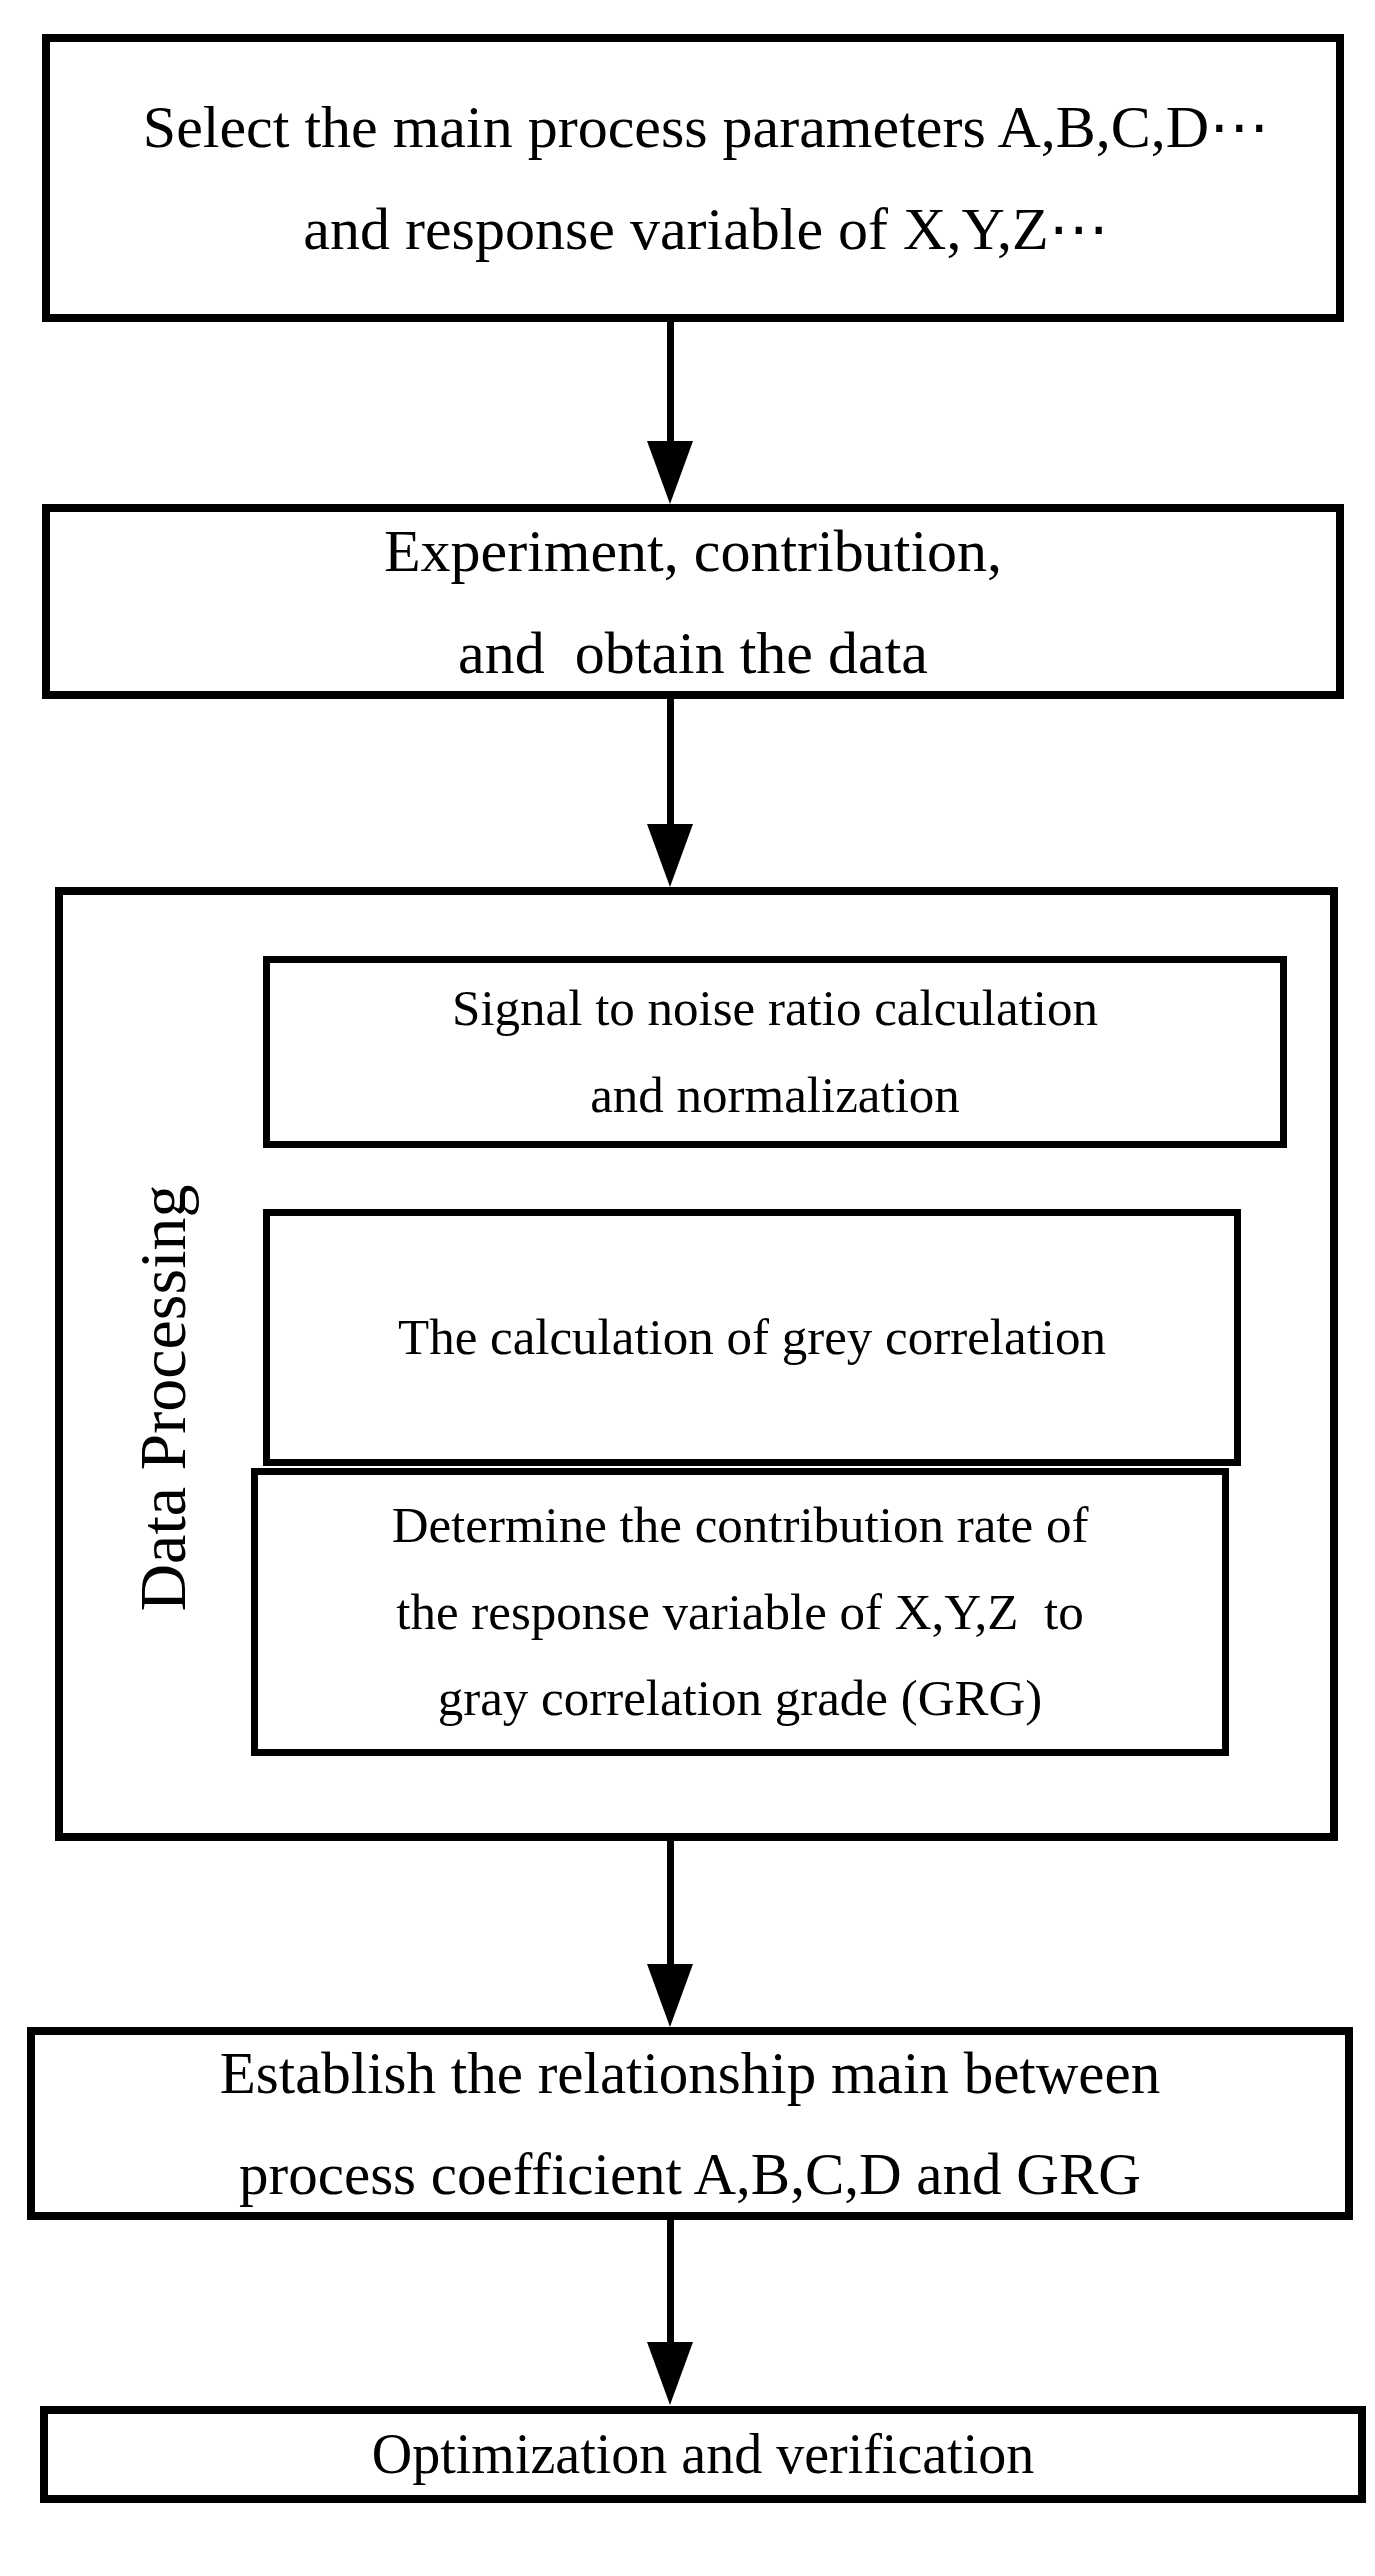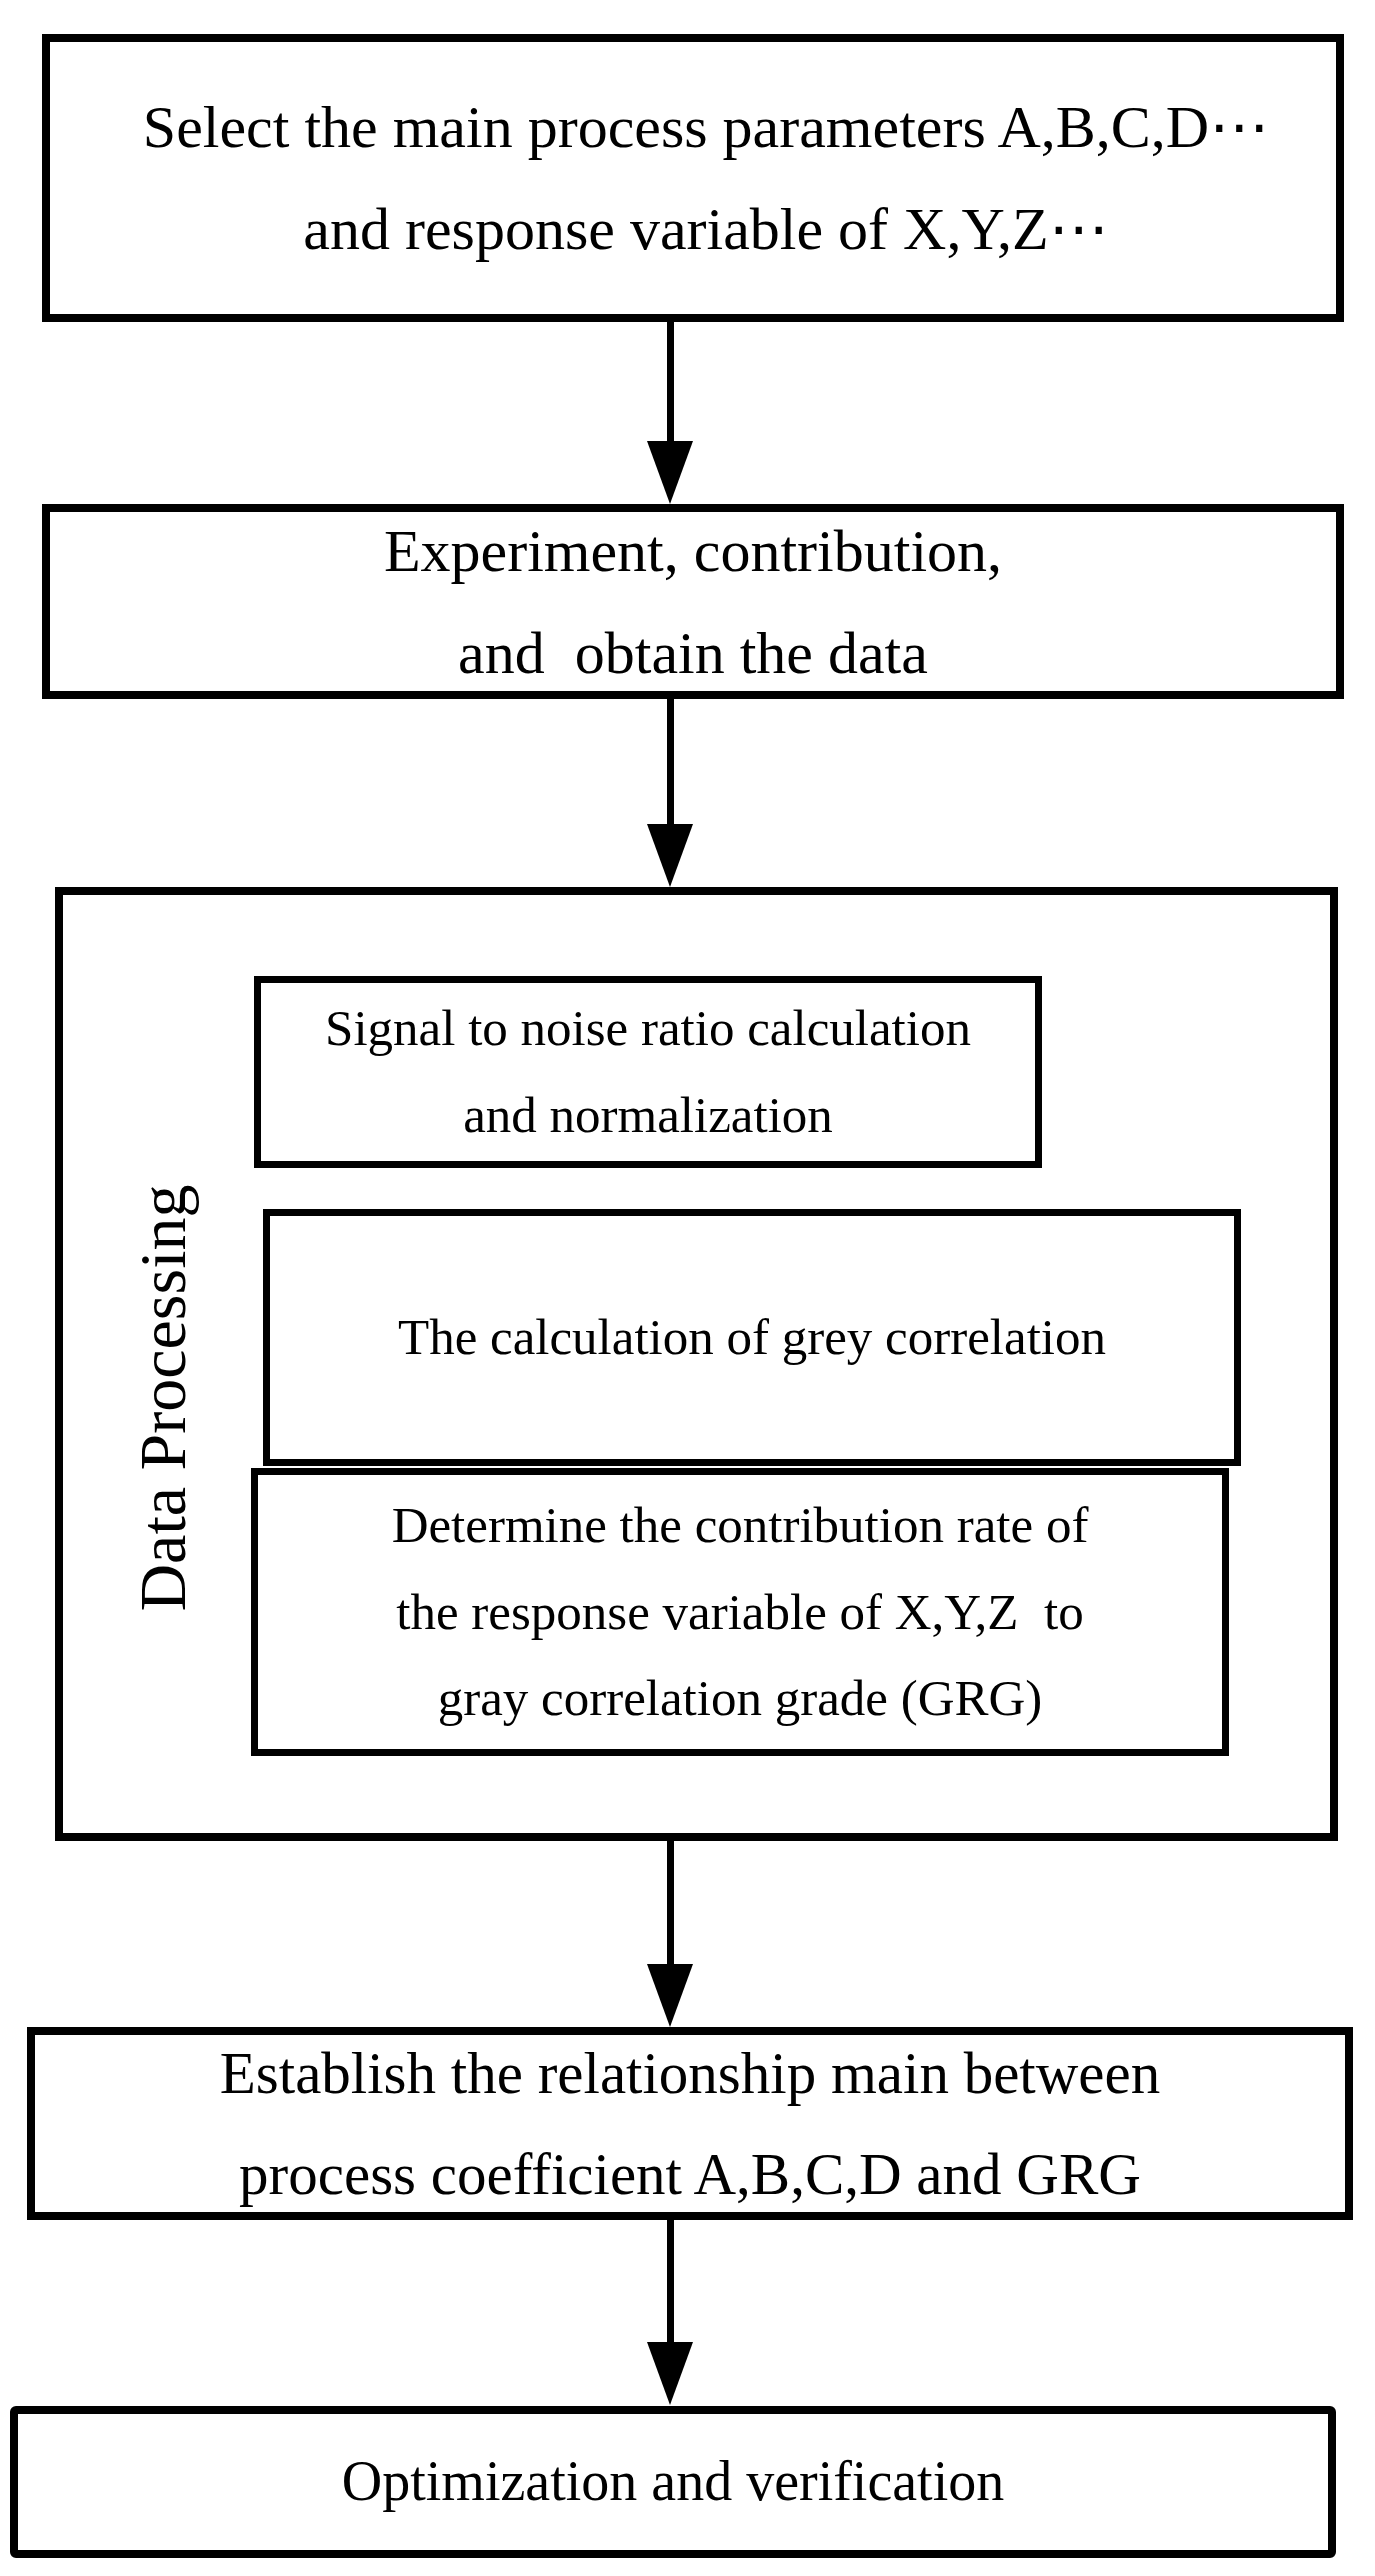--- a/index.html
+++ b/index.html
@@ -84,27 +84,27 @@
     border-right: 23px solid transparent;
     border-top: 63px solid #000000;
   }
 
   
   #box1   { left: 42px;  top: 34px;   width: 1302px; height: 288px; padding-left: 26px;  }
   #arrow1 { left: 647px; top: 322px;  height: 182px; }
   #box2   { left: 42px;  top: 504px;  width: 1302px; height: 195px;  }
   #arrow2 { left: 647px; top: 699px;  height: 188px; }
   #bigbox { left: 55px;  top: 887px; width: 1283px; height: 954px; }
-  #inner1 { left: 191px; top: 61px;   width: 788px; height: 192px; margin-top: 20px;  }
+  #inner1 { left: 200px; top: 61px;   width: 1024px; height: 192px;  }
   #inner2 { left: 200px; top: 314px;  width: 978px; height: 257px;  }
   #inner3 { left: 188px; top: 573px;  width: 978px; height: 288px;  }
   #arrow3 { left: 647px; top: 1841px; height: 186px; }
   #box4   { left: 27px;  top: 2027px; width: 1326px; height: 193px;  }
   #arrow4 { left: 647px; top: 2220px; height: 185px; }
-  #box5   { left: 10px;  top: 2406px; width: 1326px; height: 152px; border-radius: 6px;  }
+  #box5   { left: 40px;  top: 2406px; width: 1326px; height: 97px;  }
 </style>
 </head>
 <body>
 
 <div class="canvas">
 
   <div id="box1" class="fbox f-large">
     <div class="line">Select the main process parameters A,B,C,D⋯</div>
     <div class="line">and response variable of X,Y,Z⋯</div>
   </div>

